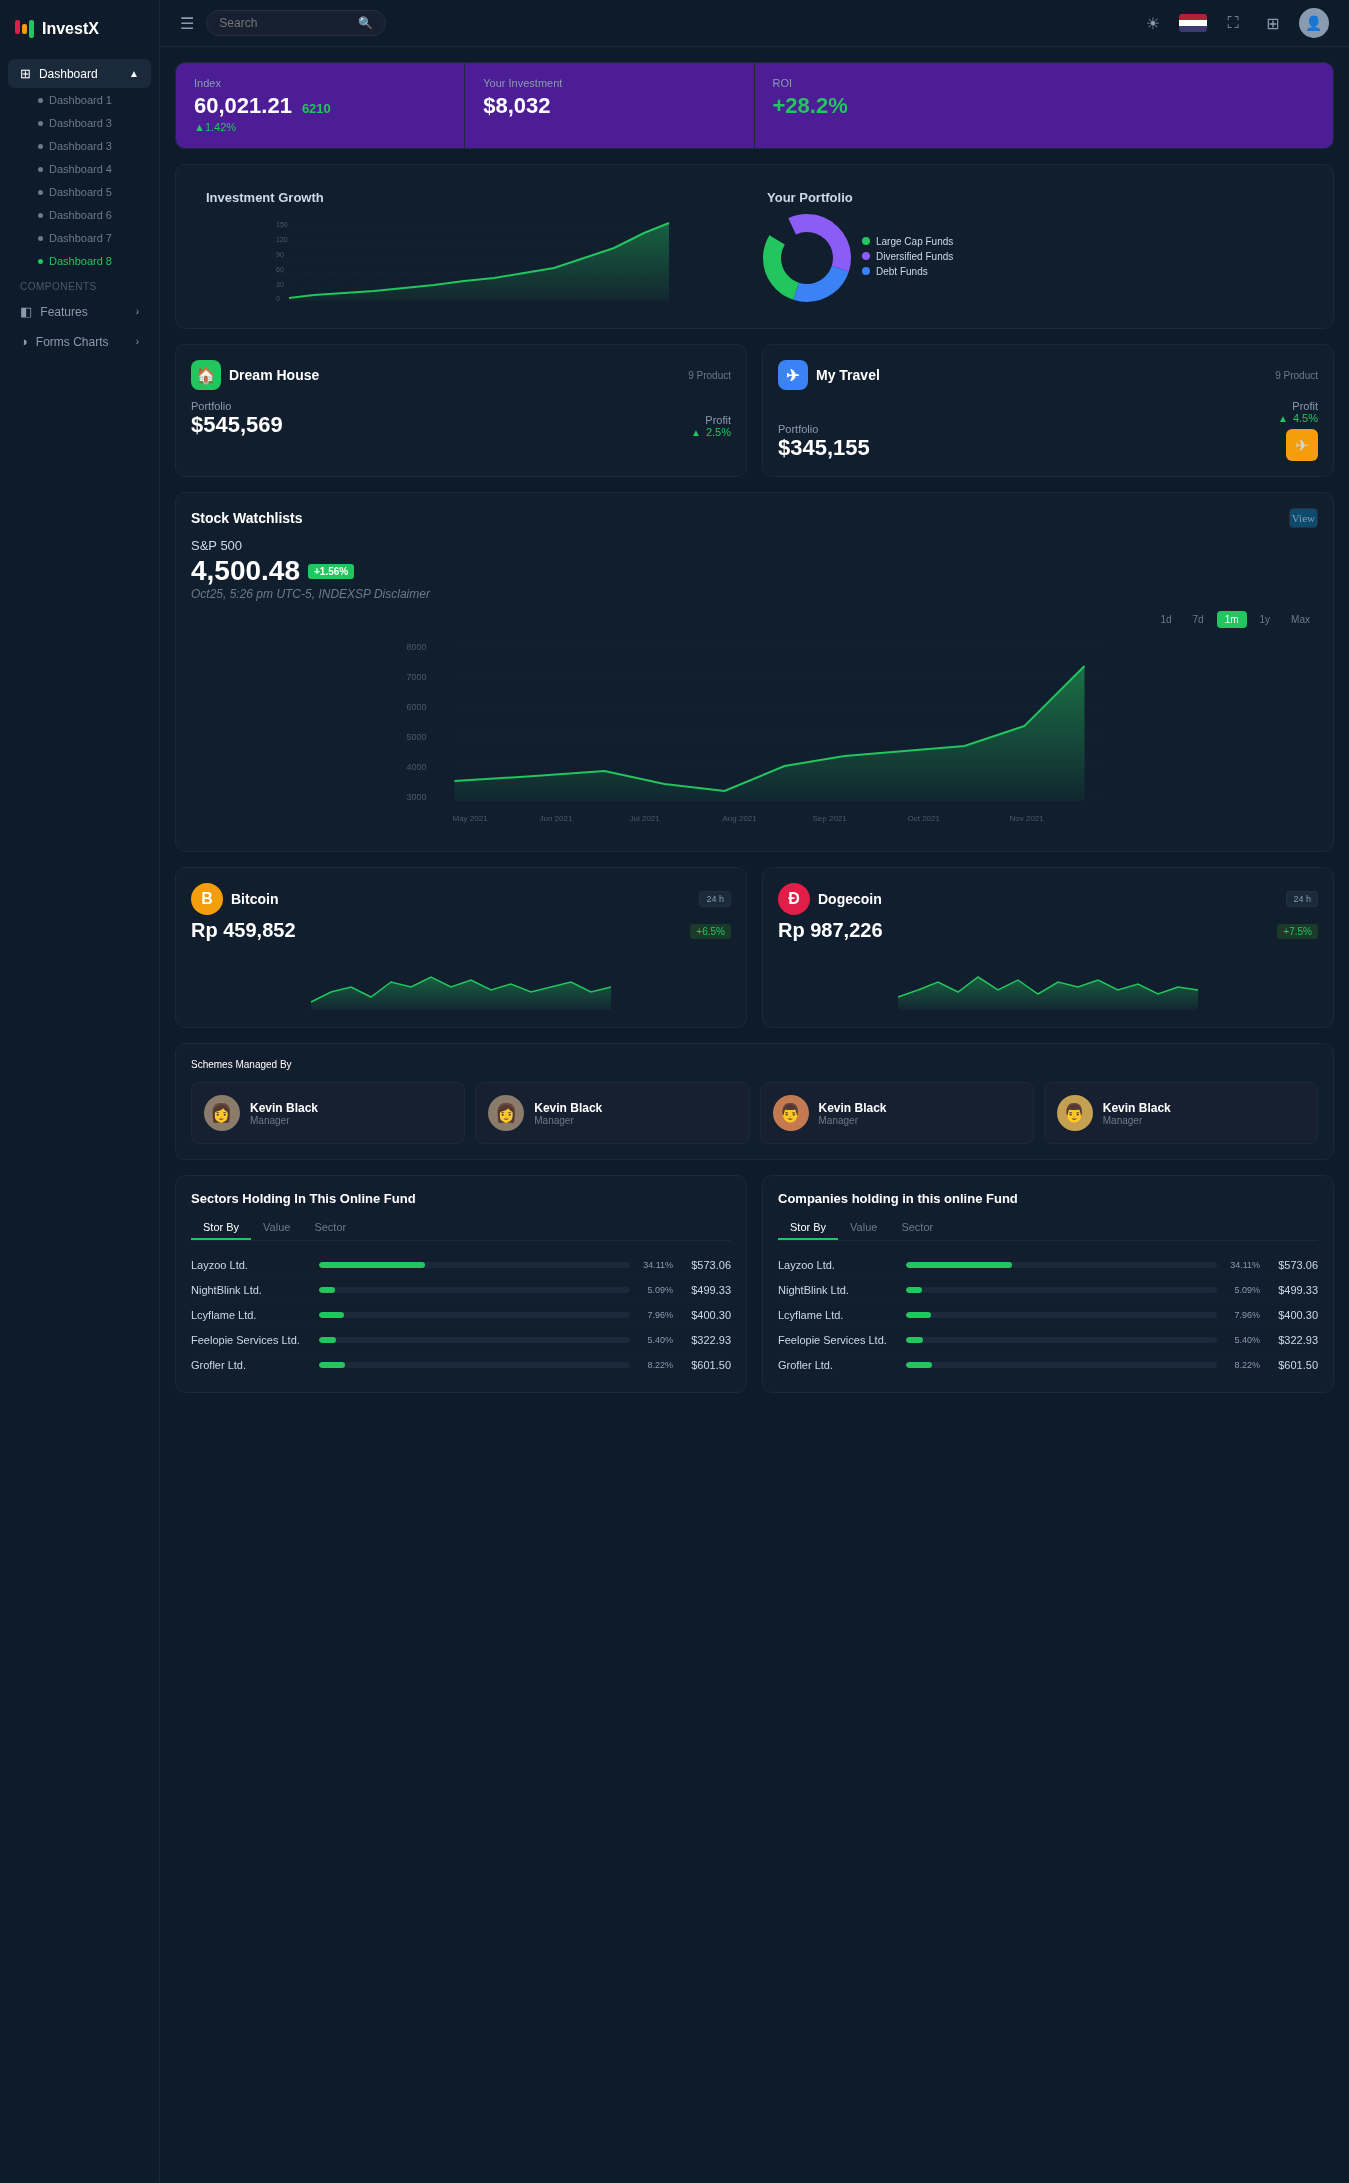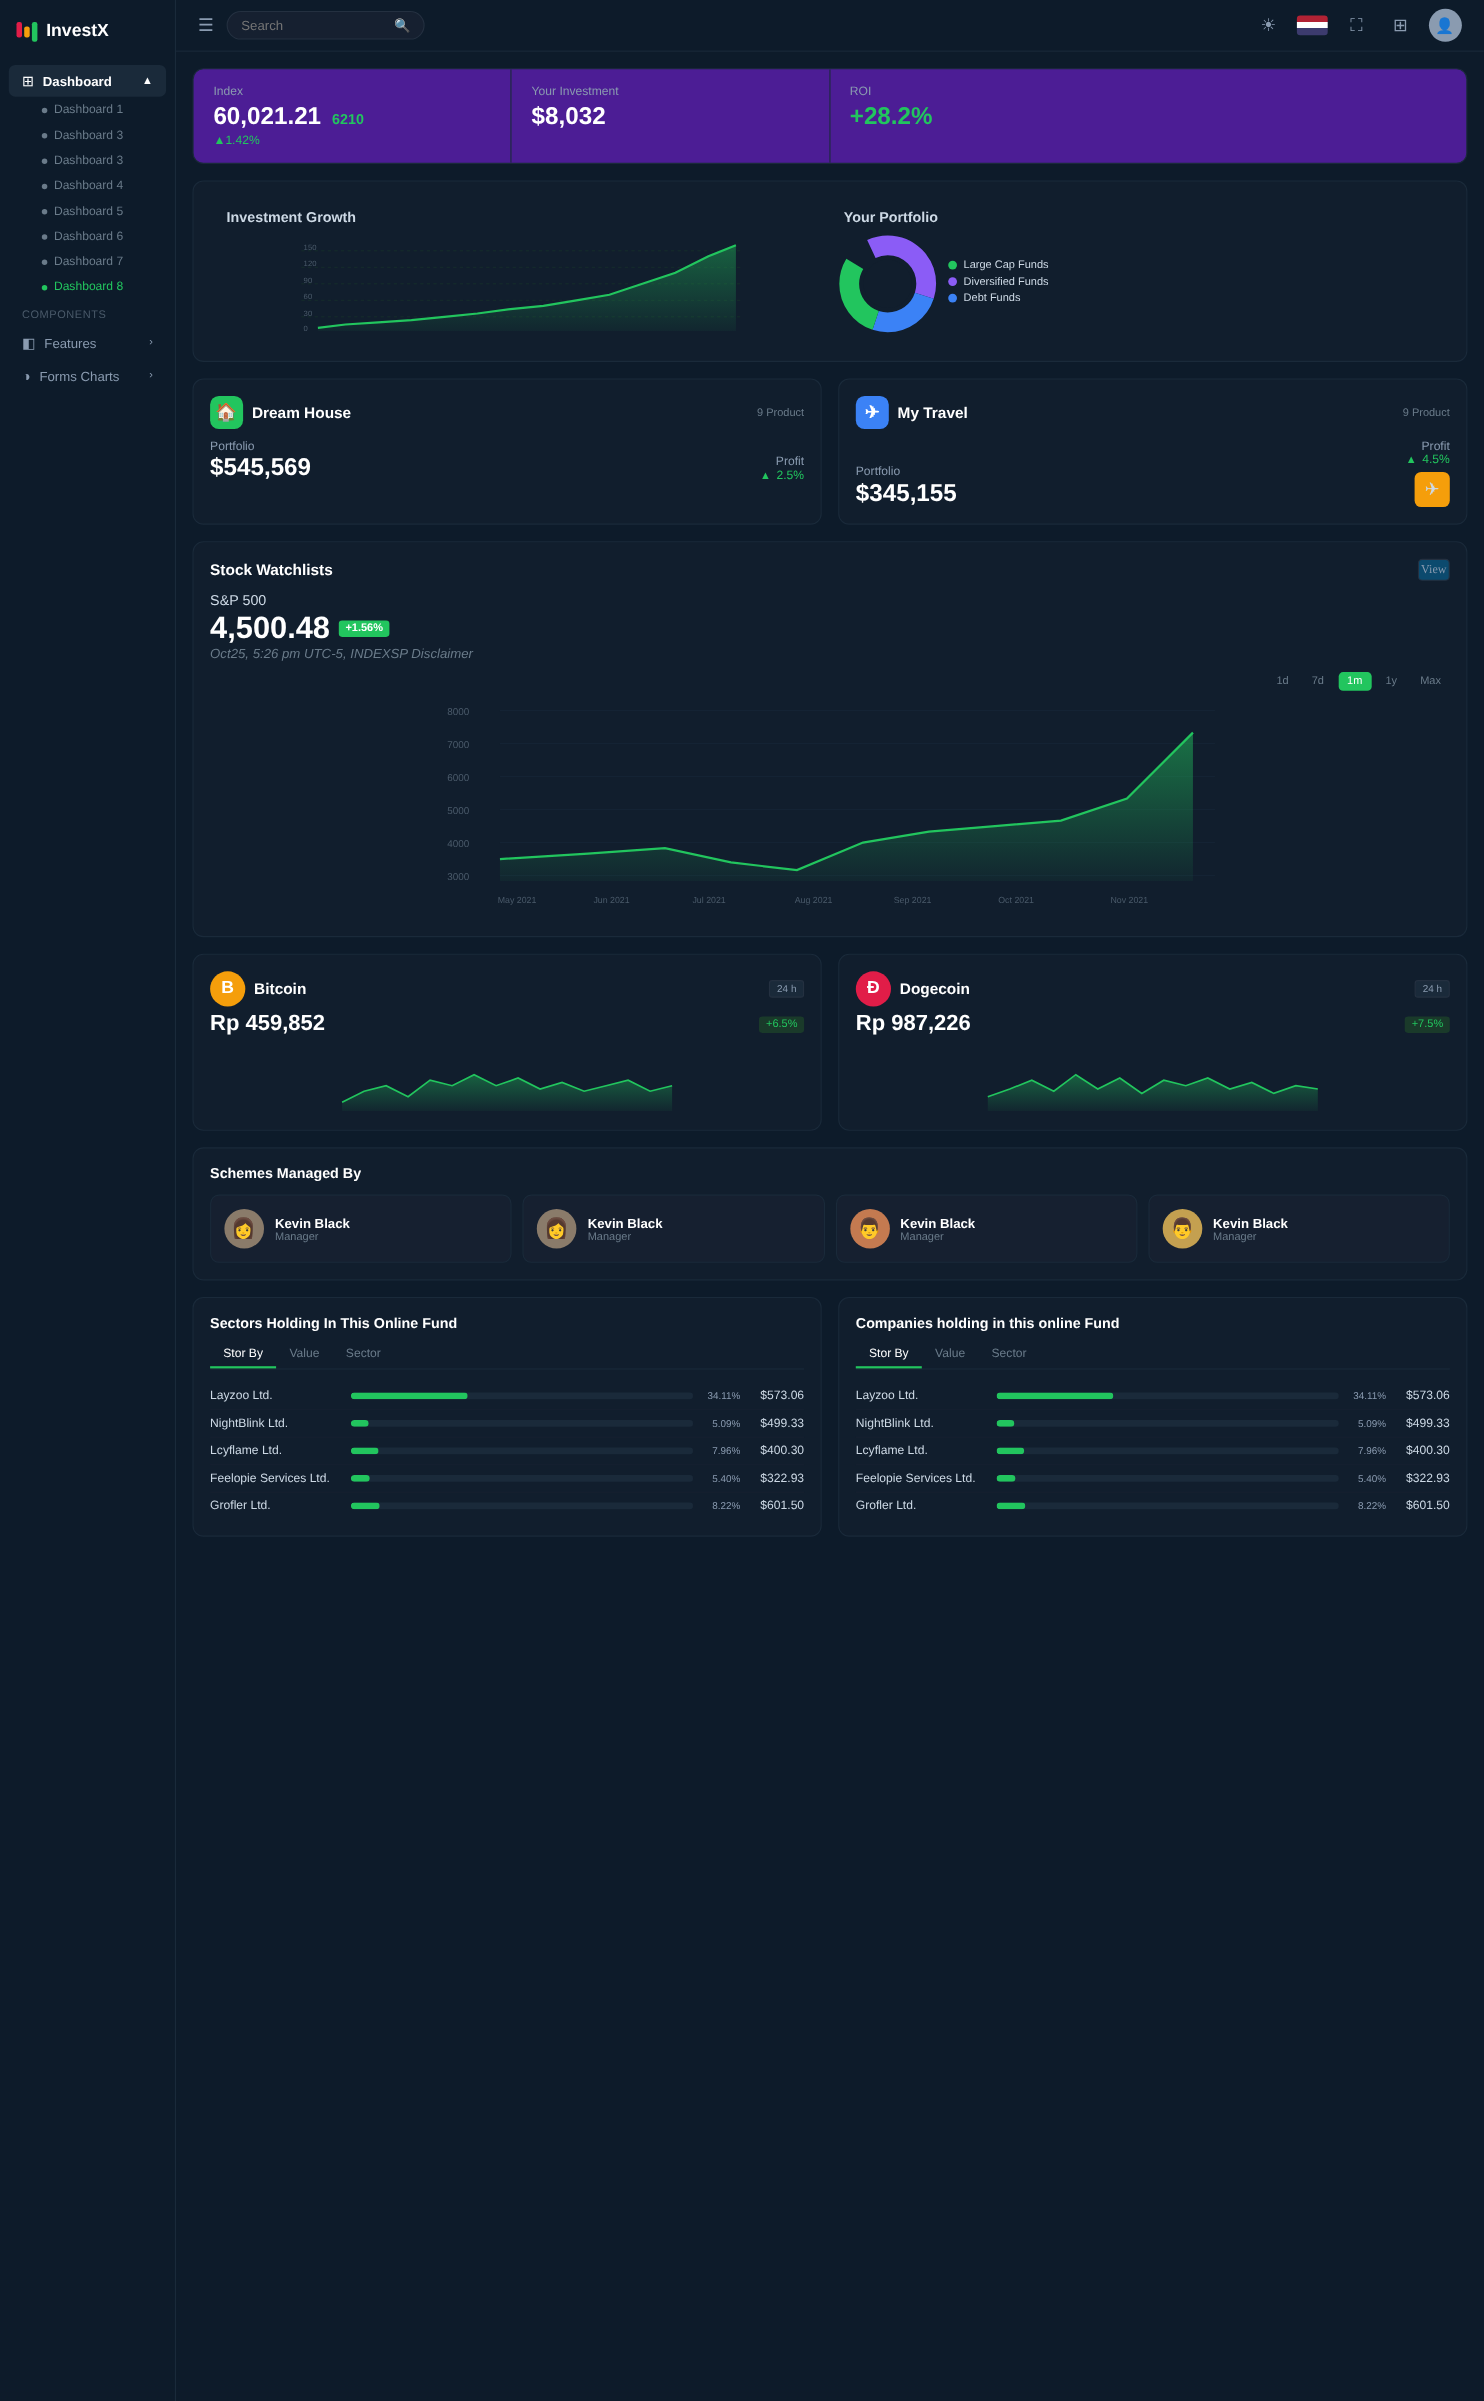--- a/index.html
+++ b/index.html
@@ -7,21 +7,21 @@
 
     
     .sidebar { width: 160px; min-width: 160px; background: #0d1b2a; border-right: 1px solid #1a2a3a; display: flex; flex-direction: column; padding-top: 10px; }
     .sidebar-logo { display: flex; align-items: center; gap: 8px; padding: 10px 15px 20px; }
     .logo-icon { display: flex; gap: 2px; }
     .logo-bar { width: 5px; border-radius: 2px; }
     .logo-text { color: #fff; font-size: 16px; font-weight: 700; }
     .sidebar-nav { flex: 1; }
     .nav-item { display: flex; align-items: center; gap: 8px; padding: 7px 12px; cursor: pointer; border-radius: 6px; margin: 1px 8px; font-size: 12px; color: #8a9bb0; }
     .nav-item.active { background: #1a2a3a; color: #fff; }
-    .nav-item.active .nav-label { color: #fff; font-weight: 700; }
+    .nav-item.active .nav-label { color: #fff; font-weight: 400; }
     .nav-item .nav-icon { font-size: 13px; }
     .nav-chevron { margin-left: auto; font-size: 10px; }
     .nav-subitem { padding: 5px 12px 5px 30px; cursor: pointer; font-size: 11px; color: #6a7b8a; display: flex; align-items: center; gap: 6px; margin: 1px 8px; border-radius: 4px; }
     .nav-subitem.active-sub { color: #22c55e; }
     .nav-dot { width: 5px; height: 5px; border-radius: 50%; background: currentColor; flex-shrink: 0; }
     .nav-section-label { padding: 8px 20px 4px; font-size: 10px; color: #4a5a6a; text-transform: uppercase; letter-spacing: 0.5px; }
 
     
     .main { flex: 1; display: flex; flex-direction: column; overflow-x: hidden; }
 
@@ -85,21 +85,21 @@
     .crypto-header { display: flex; align-items: center; justify-content: space-between; margin-bottom: 4px; }
     .crypto-title { display: flex; align-items: center; gap: 8px; font-size: 14px; font-weight: 600; color: #fff; }
     .crypto-coin-icon { width: 32px; height: 32px; border-radius: 50%; display: flex; align-items: center; justify-content: center; font-size: 16px; font-weight: 700; }
     .crypto-badge { font-size: 9px; background: #1a2a3a; border: 1px solid #243040; color: #8a9bb0; padding: 2px 6px; border-radius: 3px; }
     .crypto-price { font-size: 20px; font-weight: 700; color: #fff; margin-bottom: 2px; }
     .crypto-change { font-size: 10px; padding: 2px 6px; border-radius: 3px; }
     .crypto-change.pos { background: #1a3a2a; color: #22c55e; }
 
     
     .schemes-card { background: #111e2d; border: 1px solid #1a2a3a; border-radius: 10px; padding: 15px; margin-bottom: 15px; }
-    .schemes-title { font-size: 13px; font-weight: 700; color: #fff; margin-bottom: 12px; }
+    .schemes-title { font-size: 10px; font-weight: 400; color: #fff; margin-bottom: 12px; }
     .schemes-grid { display: grid; grid-template-columns: repeat(4, 1fr); gap: 10px; }
     .scheme-item { background: #162030; border: 1px solid #1a2a3a; border-radius: 8px; padding: 12px; display: flex; align-items: center; gap: 10px; }
     .scheme-avatar { width: 36px; height: 36px; border-radius: 50%; background: #8a7b6a; display: flex; align-items: center; justify-content: center; font-size: 18px; overflow: hidden; flex-shrink: 0; }
     .scheme-name { font-size: 12px; font-weight: 600; color: #fff; }
     .scheme-role { font-size: 10px; color: #6a7b8a; }
 
     
     .bottom-row { display: grid; grid-template-columns: 1fr 1fr; gap: 15px; margin-bottom: 15px; }
     .sector-card { background: #111e2d; border: 1px solid #1a2a3a; border-radius: 10px; padding: 15px; }
     .sector-title { font-size: 13px; font-weight: 600; color: #fff; margin-bottom: 10px; }

